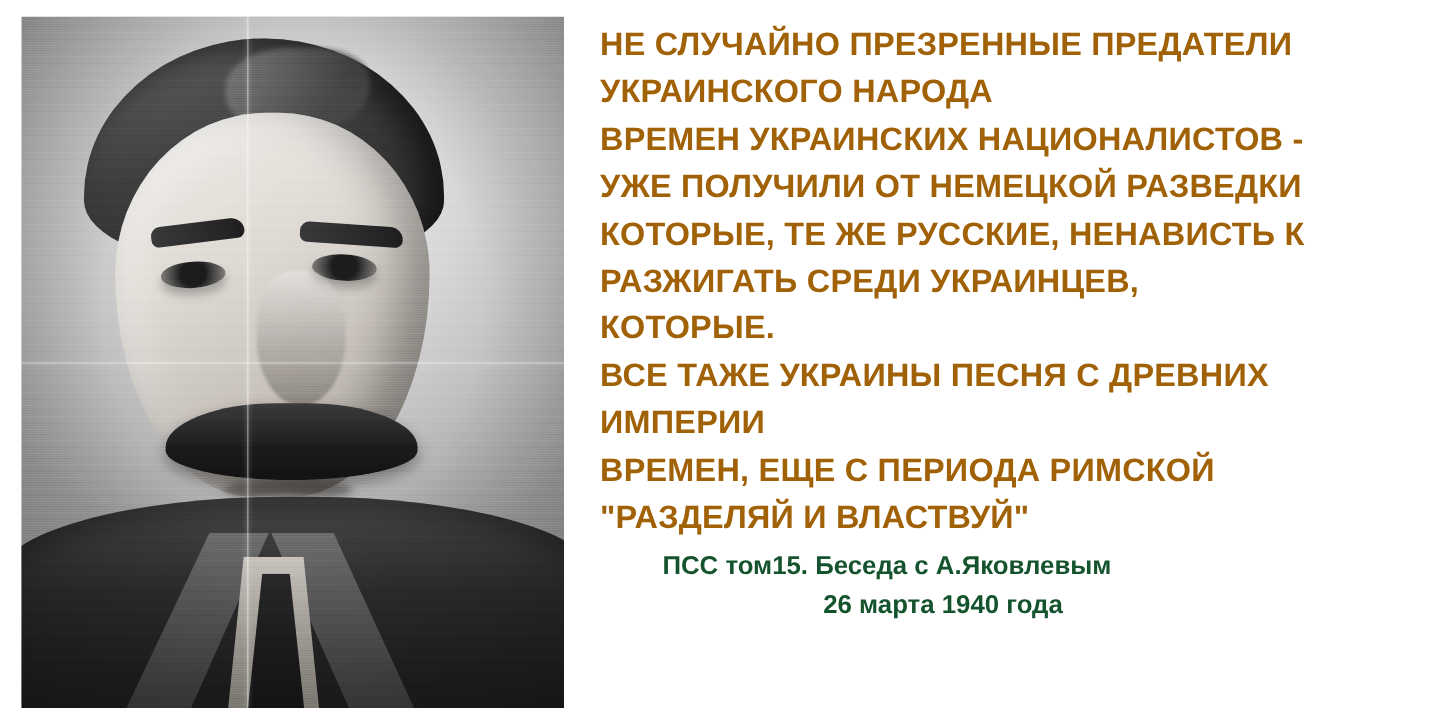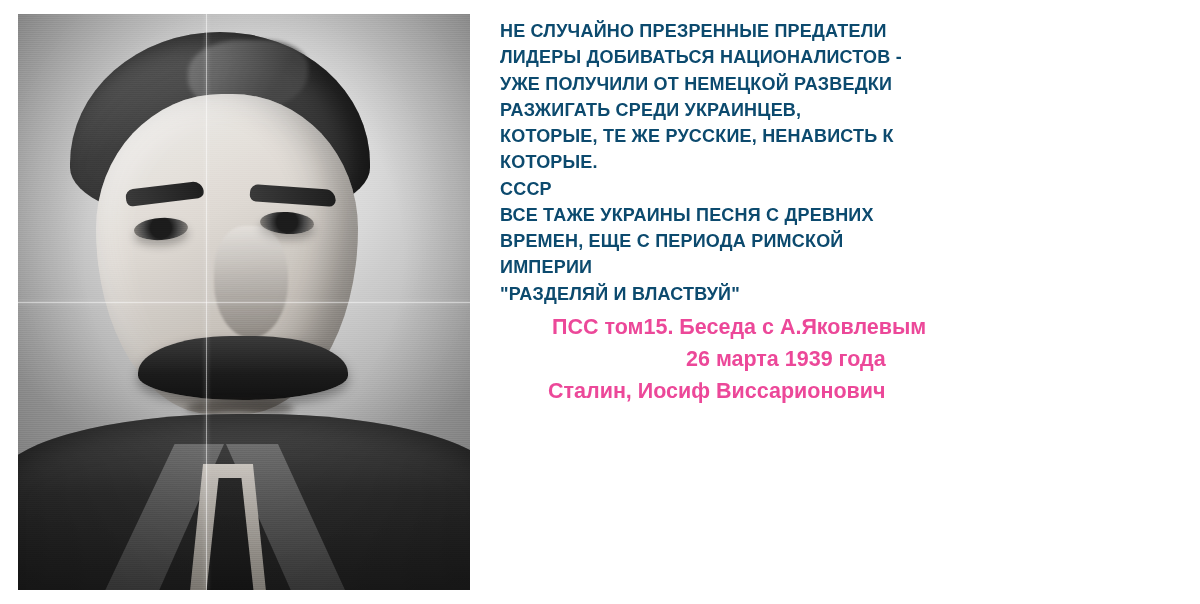--- a/index.html
+++ b/index.html
@@ -200,31 +200,31 @@
   }
 
   
   .text-col {
     flex: 1 1 auto;
     padding: 18px 18px 0 30px;
     box-sizing: border-box;
   }
   .quote-line {
     font-weight: bold;
-    font-size: 18px;
+    font-size: 27px;
     line-height: 1.46;
     letter-spacing: 0.2px;
-    color: #0c4a6e;
+    color: #a16207;
     white-space: nowrap;
   }
   .attrib {
     font-weight: bold;
     font-size: 21.5px;
     line-height: 1.5;
-    color: #ec4899;
+    color: #14532d;
     white-space: nowrap;
   }
   .attrib.indent-1 { padding-left: 52px; }
   .attrib.indent-2 { padding-left: 186px; }
   .attrib.indent-3 { padding-left: 48px; }
   .attrib-group { margin-top: 4px; }
 </style>
 </head>
 <body>
 
@@ -252,31 +252,30 @@
       </div>
       <div class="photo-vignette"></div>
       <div class="crease-v" style="left:188px;"></div>
       <div class="crease-h" style="top:288px;"></div>
       <div class="grain"></div>
     </div>
   </div>
 
   <div class="text-col">
     <div class="quote-line">НЕ СЛУЧАЙНО ПРЕЗРЕННЫЕ ПРЕДАТЕЛИ</div>
-    <div class="quote-line">ЛИДЕРЫ ДОБИВАТЬСЯ НАЦИОНАЛИСТОВ -</div>
+    <div class="quote-line">УКРАИНСКОГО НАРОДА</div>
+    <div class="quote-line">ВРЕМЕН УКРАИНСКИХ НАЦИОНАЛИСТОВ -</div>
     <div class="quote-line">УЖЕ ПОЛУЧИЛИ ОТ НЕМЕЦКОЙ РАЗВЕДКИ</div>
+    <div class="quote-line">КОТОРЫЕ, ТЕ ЖЕ РУССКИЕ, НЕНАВИСТЬ К</div>
     <div class="quote-line">РАЗЖИГАТЬ СРЕДИ УКРАИНЦЕВ,</div>
-    <div class="quote-line">КОТОРЫЕ, ТЕ ЖЕ РУССКИЕ, НЕНАВИСТЬ К</div>
     <div class="quote-line">КОТОРЫЕ.</div>
-    <div class="quote-line">СССР</div>
     <div class="quote-line">ВСЕ ТАЖЕ УКРАИНЫ ПЕСНЯ С ДРЕВНИХ</div>
+    <div class="quote-line">ИМПЕРИИ</div>
     <div class="quote-line">ВРЕМЕН, ЕЩЕ С ПЕРИОДА РИМСКОЙ</div>
-    <div class="quote-line">ИМПЕРИИ</div>
     <div class="quote-line">"РАЗДЕЛЯЙ И ВЛАСТВУЙ"</div>
 
     <div class="attrib-group">
       <div class="attrib indent-1">ПСС том15. Беседа с А.Яковлевым</div>
-      <div class="attrib indent-2">26 марта 1939 года</div>
-      <div class="attrib indent-3">Сталин, Иосиф Виссарионович</div>
+      <div class="attrib indent-2">26 марта 1940 года</div>
     </div>
   </div>
 
 </div>
 
 </body></html>

